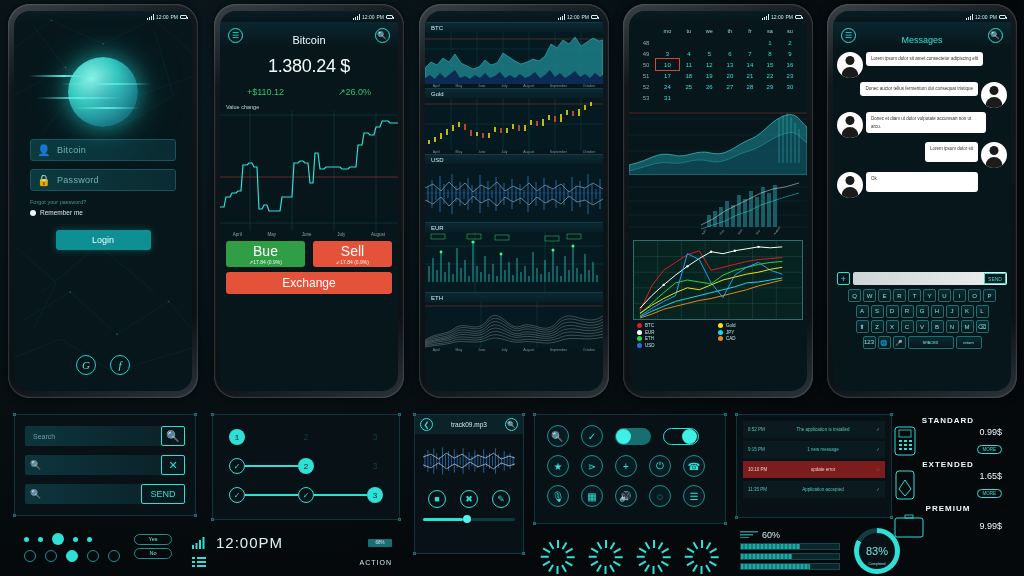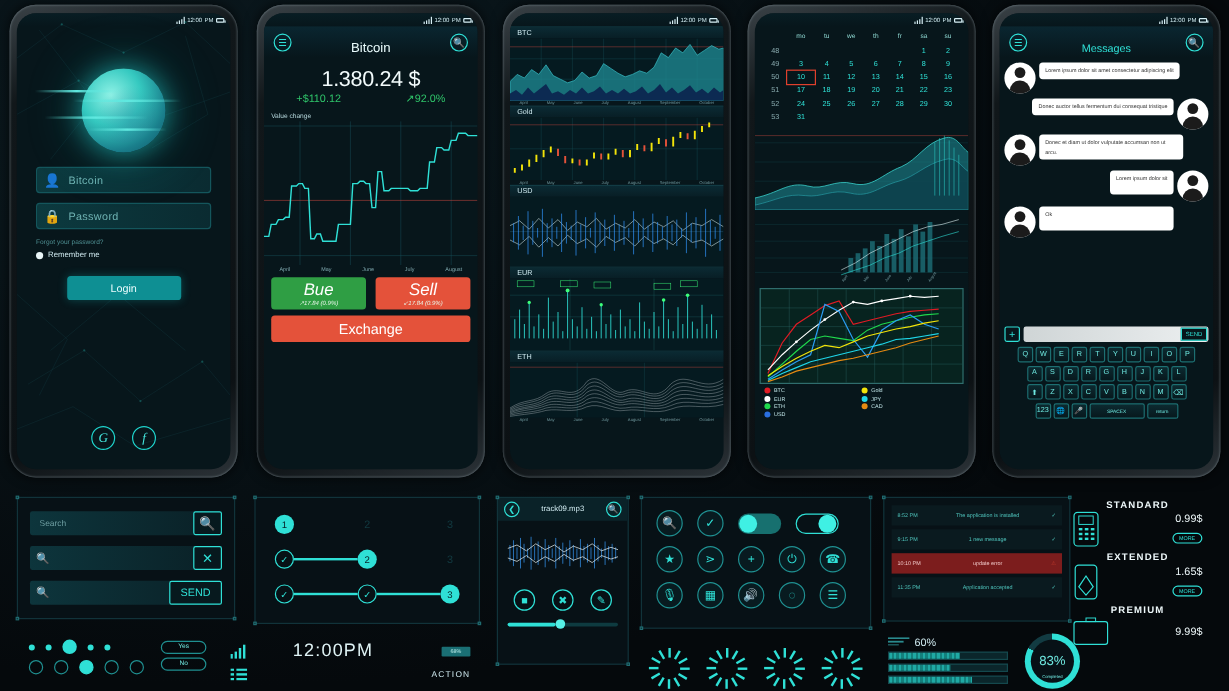--- a/index.html
+++ b/index.html
@@ -73,25 +73,25 @@
     display:flex;align-items:center;justify-content:center;color:#45e7de;
     font-size:11px; font-family:"Liberation Serif",serif; font-style:italic;}
 
   
   .p2-head { height:26px; display:flex; align-items:center; justify-content:space-between;
     padding:0 8px; background:linear-gradient(180deg,#0a2630,#07161b);}
   .circbtn { width:15px;height:15px;border-radius:50%;border:1px solid #2fe0d6;
     display:flex;align-items:center;justify-content:center;color:#2fe0d6;font-size:8px;}
   .p2-title { color:#eafcfd; font-size:11px;margin-top:10px; }
   .price { text-align:center; color:#f2fbfc; font-size:18px; margin-top:8px; letter-spacing:-.3px;}
-  .p2-sub { display:flex; justify-content:space-around; margin-top:0; color:#2fc46a; font-size:9px;}
+  .p2-sub { display:flex; justify-content:space-around; margin-top:10px; color:#2fc46a; font-size:9px;}
   .vchange { color:#b7d9de; font-size:5.5px; margin:7px 0 0 6px; }
   .chart2 { position:relative; height:120px; margin-top:1px; }
   .months { display:flex; justify-content:space-around; font-size:4.5px; color:#7fa8ae; margin-top:1px;}
-  .tradebtns { display:flex; gap:8px; padding:0 6px; margin-top:4px;font-style:italic;}
+  .tradebtns { display:flex; gap:8px; padding:0 6px; margin-top:4px;}
   .tbtn { flex:1; border-radius:3px; text-align:center; padding:3px 0 2px; }
   .tbtn.buy { background:#2f9e44; }
   .tbtn.sell { background:#e4523a; }
   .tbtn b { display:block; color:#fff; font-size:14px; font-weight:400; line-height:15px;}
   .tbtn span { display:block; color:#e8f6e9; font-size:5px; }
   .exbtn { margin:5px 6px 0; height:22px; background:#e4523a; border-radius:3px;
     display:flex;align-items:center;justify-content:center;color:#fff;font-size:12px;}
 
   
   .mc { border-top:.5px solid #123b44; }
@@ -169,21 +169,21 @@
 
   .stepr { display:flex; align-items:center; margin-bottom:13px; }
   .snode { width:16px;height:16px;border-radius:50%; display:flex;align-items:center;
      justify-content:center; font-size:8px; flex:none; }
   .snode.full { background:#2fe0d6; color:#062026; }
   .snode.chk { border:1.5px solid #2fe0d6; color:#2fe0d6; }
   .snode.off { color:#123b42; font-size:9px; }
   .sline { height:1.5px; background:#2fe0d6; flex:1; }
   .sline.off { background:transparent; }
 
-  .bigtime { color:#dff3f5; font-size:15px; letter-spacing:1px;margin-left:28px; }
+  .bigtime { color:#dff3f5; font-size:15px; letter-spacing:1px; }
   .battbox { width:24px;height:8px;background:#1a6f74;border-radius:1px;color:#bff0ee;
      font-size:4.5px; display:flex;align-items:center;justify-content:center;}
   .action { color:#cfe9ef; font-size:7px; letter-spacing:1px; }
 
   .mp-head { display:flex; align-items:center; justify-content:space-between;
      padding:3px 5px; background:#0a2228; }
   .mp-title { color:#cfe9ef; font-size:6.5px; }
   .mpbtn { width:18px;height:18px;border-radius:50%;border:1px solid #2fe0d6;color:#2fe0d6;
      display:flex;align-items:center;justify-content:center;font-size:9px;}
   .slider { height:3px; background:#0e3b40; border-radius:2px; position:relative;}
@@ -319,21 +319,21 @@
 
       <div class="p2-head">
         <div class="circbtn">☰</div>
         <div class="p2-title">Bitcoin</div>
         <div class="circbtn">🔍</div>
       </div>
 
       <div class="price">1.380.24 $</div>
       <div class="p2-sub">
         <span>+$110.12</span>
-        <span>↗92.0%</span>
+        <span>↗26.0%</span>
       </div>
 
       <div class="vchange">Value change</div>
 
       <div class="chart2">
         <svg viewBox="0 0 178 120" preserveAspectRatio="none" style="width:100%;height:100%">
           <g stroke="#17505a" stroke-width=".4">
             <line x1="0" y1="4" x2="178" y2="4"></line>
               <line x1="0" y1="112" x2="178" y2="112"></line>
             <line x1="30" y1="0" x2="30" y2="120"></line>

